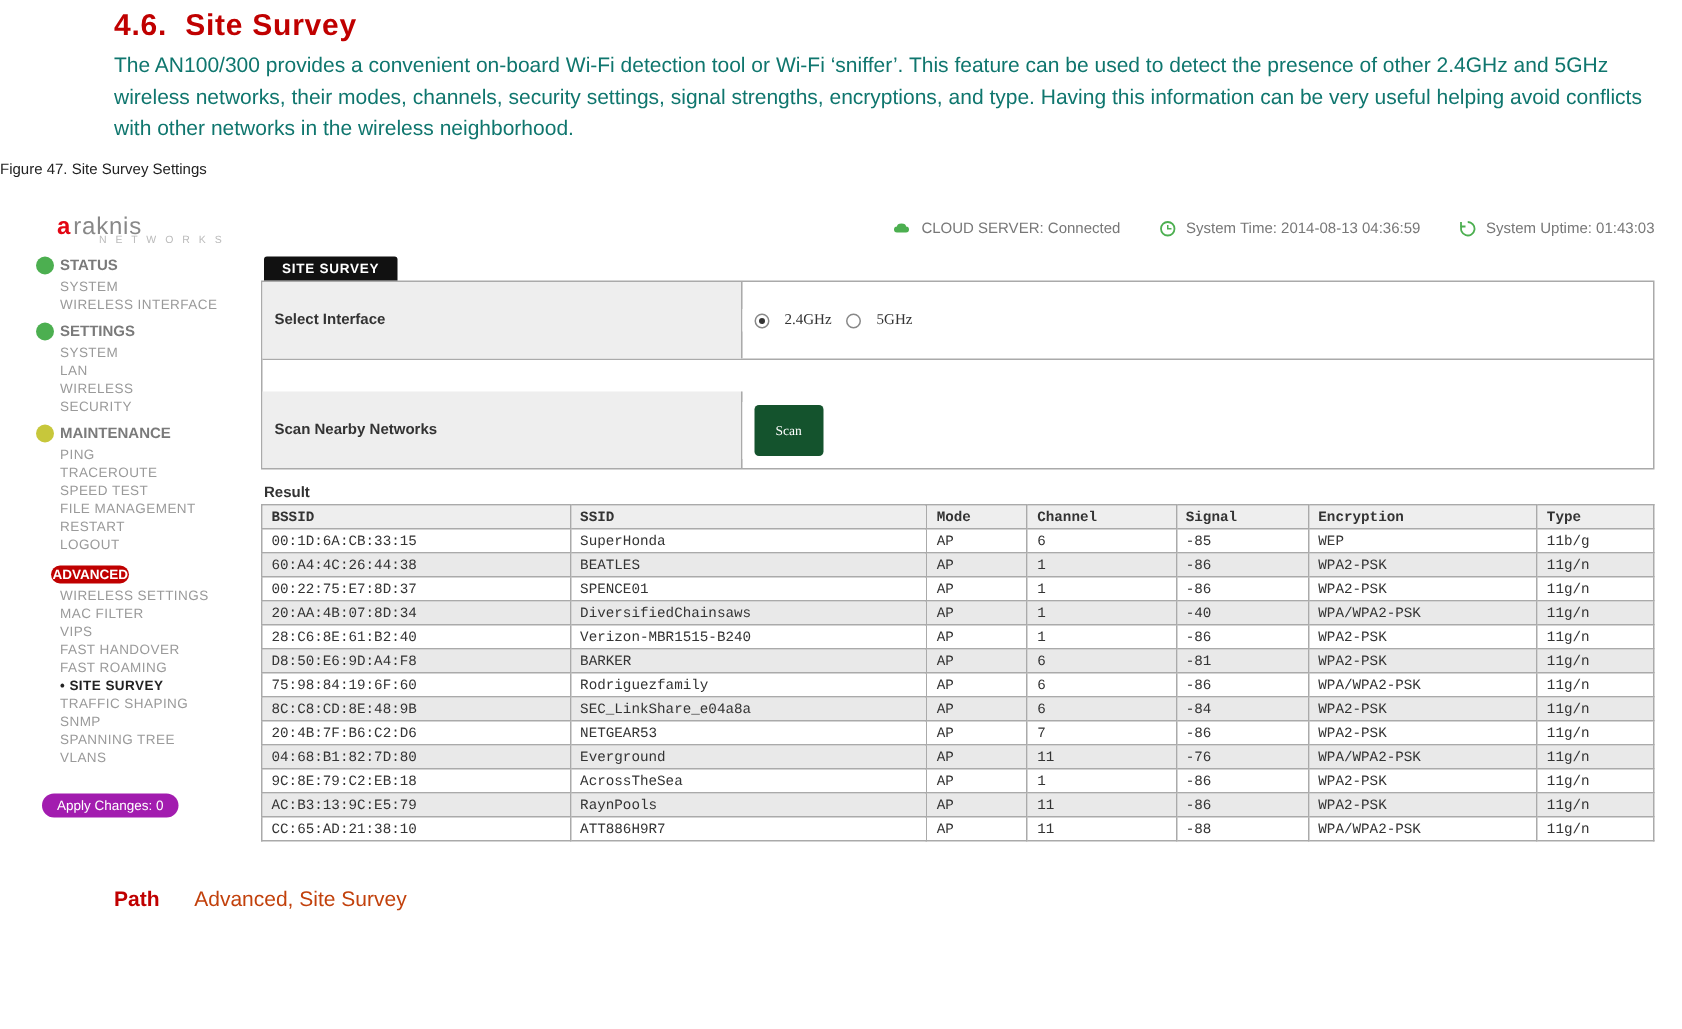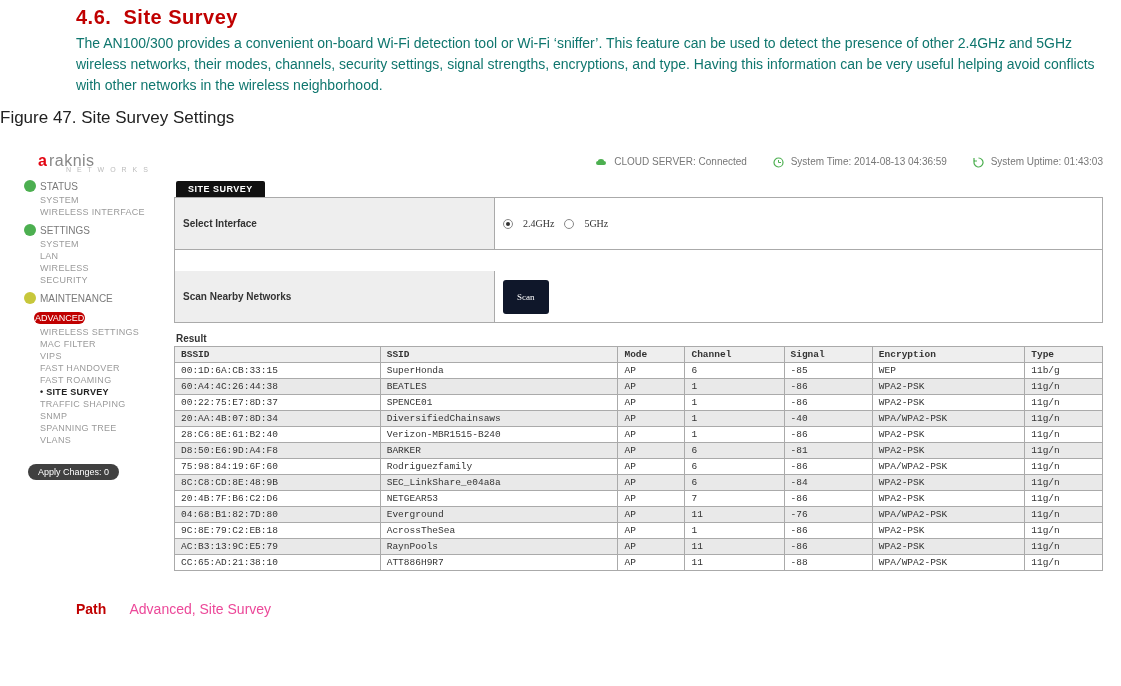--- a/index.html
+++ b/index.html
@@ -1,67 +1,67 @@
 <!DOCTYPE html>
 <html><head>
 <meta charset="utf-8">
 <style>
   * { box-sizing: border-box; margin: 0; padding: 0; }
   body { font-family: Arial, Helvetica, sans-serif; background: #fff; color: #333; width: 1121px; }
   .doc { padding: 0 0 20px 0; }
   .section-title { color: #c00000; font-weight: bold; font-size: 20px; margin: 6px 0 4px 76px; letter-spacing: .5px; }
   .section-body { margin: 0 10px 6px 76px; font-size: 14px; line-height: 1.5; color: #0f766e; }
-  .fig-caption { font-size: 17px; margin: 12px 0 18px 0; color: #222; }
+  .fig-caption { font-size: 10px; margin: 12px 0 18px 0; color: #222; }
   
   .shot { margin: 0 10px 0 24px; position: relative; }
   .topbar { display: flex; align-items: center; height: 32px; padding: 0 8px; font-size: 10px; color: #777; }
   .brand { display: flex; align-items: baseline; gap: 2px; margin-left: 6px; }
   .brand .a { color: #e30613; font-weight: bold; font-size: 16px; }
   .brand .rest { color: #888; font-size: 16px; letter-spacing: .5px; }
   .brand-sub { font-size: 7px; color: #bbb; margin-left: 34px; margin-top: -4px; letter-spacing: 2px; }
   .top-right { margin-left: auto; display: flex; gap: 26px; align-items: center; }
   .cloud-ico, .clock-ico, .up-ico { display:inline-block; vertical-align:middle; margin-right:4px; }
   .cloud-ico svg, .clock-ico svg, .up-ico svg { display:block; }
   .panel { display: flex; gap: 0; }
   
   .sidebar { width: 150px; font-size: 9px; color: #9a9a9a; }
   .side-group { margin-bottom: 6px; }
-  .side-head { display: flex; align-items: center; gap: 4px; font-weight: normal; color: #7a7a7a; font-size: 10px; margin: 2px 0 2px 0; text-align: center; }
+  .side-head { display: flex; align-items: center; gap: 4px; font-weight: bold; color: #7a7a7a; font-size: 10px; margin: 2px 0 2px 0; text-align: center; }
   .dot { width: 12px; height: 12px; border-radius: 50%; display:inline-block; }
   .dot.g { background:#4caf50; }
   .dot.y { background:#c7c73b; }
   .side-list { list-style:none; margin-left: 16px; }
   .side-list li { padding: 1px 0; letter-spacing:.3px; }
   .side-head.badge { background:#111; color:#fff; border-radius:10px; padding:1px 1px; font-size:9px; display:inline-block; margin-left:10px; }
   .side-head.badge.red { background:#c00000; }
   .side-list li.active { font-weight:bold; color:#222; }
   .side-list li.active::before { content:"• "; }
-  .apply { background:#404040; color:#fff; border-radius:12px; padding:3px 10px; font-size:9px; display:inline-block; margin:12px 0 0 4px; }
+  .apply { background:#a21caf; color:#fff; border-radius:12px; padding:3px 10px; font-size:9px; display:inline-block; margin:12px 0 0 4px; }
   
   .main { flex:1; padding: 0 8px 0 0; }
   .tab { background:#111; color:#fff; font-size:9px; font-weight:bold; padding:3px 12px; border-radius:2px 2px 0 0; display:inline-block; margin-left: 2px; letter-spacing:.5px;}
   .box { border:1px solid #aaa; }
   .row { display:flex; align-items:center; border-bottom:1px solid #aaa; font-size:10px; }
   .row:last-child { border-bottom:none;margin-top:21px; }
   .row .lab { width: 320px; padding: 20px 8px; font-weight:bold; color:#333; background:#eee; border-right:1px solid #aaa; }
   .row .val { flex:1; padding:2px 8px; display:flex; align-items:flex-end; gap:10px; background:#fff;font-family:Liberation Serif, serif;}
   .radio { width:10px; height:10px; border:1px solid #888; border-radius:50%; display:inline-block; position:relative; }
   .radio.checked::after { content:""; position:absolute; inset:2px; background:#333; border-radius:50%; }
   .rlab { font-size:10px; color:#333; filter: blur(.3px);}
-  .scan-btn { background:#0f172a; color:#fff; font-size:9px; padding:12px 14px; border-radius:3px; cursor:pointer; display:inline-block; }
+  .scan-btn { background:#14532d; color:#fff; font-size:9px; padding:12px 14px; border-radius:3px; cursor:pointer; display:inline-block; }
   .result-title { font-size:10px; font-weight:bold; margin: 10px 0 2px 2px; }
   table.res { width:100%; border-collapse:collapse; font-size:9.5px;font-family:Liberation Mono, monospace; }
   table.res th, table.res td { border:1px solid #aaa; padding:2px 6px; text-align:left; color:#333; filter: blur(.25px); }
   table.res th { background:#eee; font-weight:bold; }
   table.res tr.alt td { background:#e9e9e9; }
   table.res tr.norm td { background:#fff; }
   
   .path-line { margin: 30px 0 0 76px; font-size: 14px; }
   .path-line .lab { color:#c00000; font-weight:bold; margin-right: 20px; }
-  .path-line .val { color:#ec4899; }
+  .path-line .val { color:#c2410c; }
 </style>
 </head>
 <body>
 
 <div class="doc">
   <div class="section-title">
     <span>4.6.</span>&nbsp;&nbsp;<span>Site Survey</span>
   </div>
   <p class="section-body">The AN100/300 provides a convenient on-board Wi-Fi detection tool or Wi-Fi ‘sniffer’. This feature can be used to detect the presence of other 2.4GHz and 5GHz wireless networks, their modes, channels, security settings, signal strengths, encryptions, and type. Having this information can be very useful helping avoid conflicts with other networks in the wireless neighborhood.</p>
   <div class="fig-caption">Figure 47. Site Survey Settings</div>
@@ -125,20 +125,28 @@
               <li>LAN</li>
               <li>WIRELESS</li>
               <li>SECURITY</li>
             </ul>
         </div>
         <div class="side-group">
           <div class="side-head">
               <span class="dot y"></span>
               <span>MAINTENANCE</span>
             </div>
+          <ul class="side-list" id="g3">
+              <li>PING</li>
+              <li>TRACEROUTE</li>
+              <li>SPEED TEST</li>
+              <li>FILE MANAGEMENT</li>
+              <li>RESTART</li>
+              <li>LOGOUT</li>
+            </ul>
         </div>
         <div class="side-group">
           <span class="side-head badge red">ADVANCED</span>
           <ul class="side-list" id="g4">
               <li>WIRELESS SETTINGS</li>
               <li>MAC FILTER</li>
               <li>VIPS</li>
               <li>FAST HANDOVER</li>
               <li>FAST ROAMING</li>
               <li class="active">SITE SURVEY</li>

